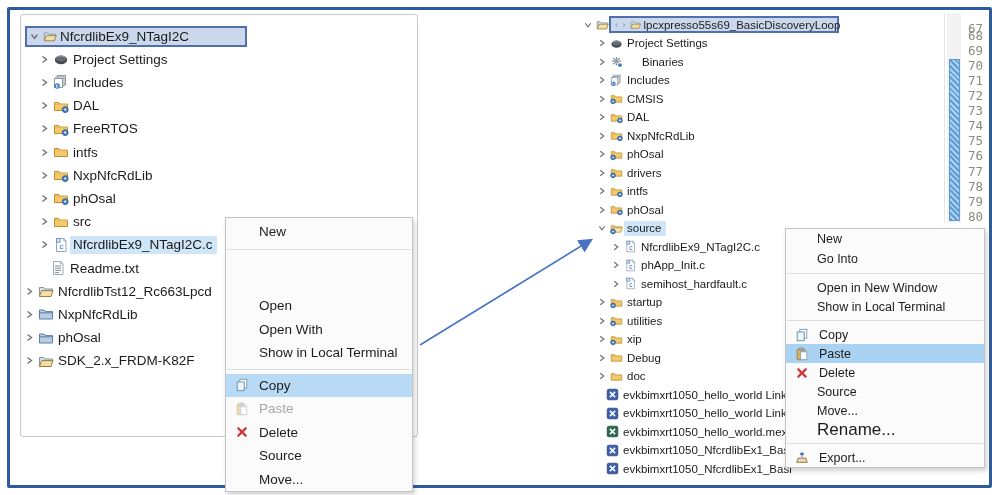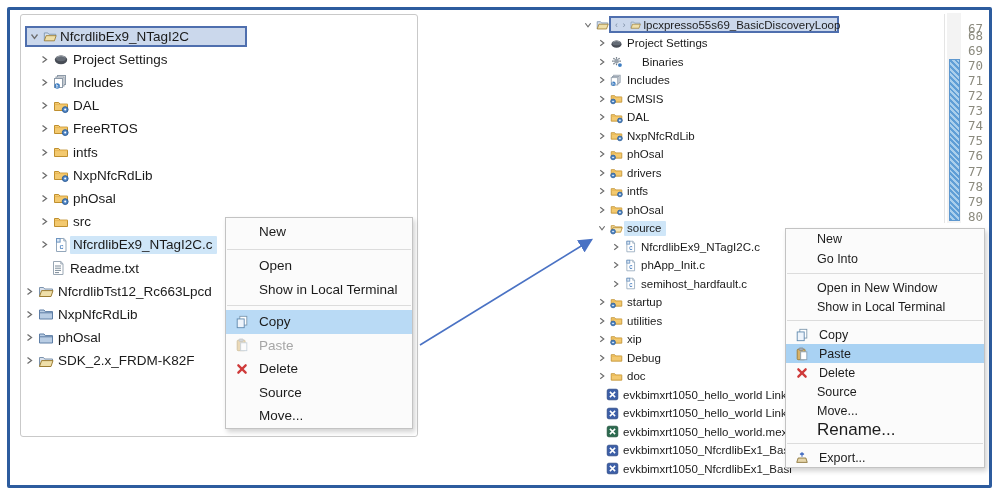--- a/index.html
+++ b/index.html
@@ -684,22 +684,25 @@
     <line x1="420" y1="345" x2="591" y2="240" stroke="#4a72c4" stroke-width="1.6" marker-end="url(#ah)"></line>
   </svg>
 
   <div class="cmenu" id="leftMenu" style="left:225px;top:217px;width:188px;">
       <div class="mitem" style="height: 27px; font-size: 13.5px; padding: 0px 8px 0px 33px;">
         <span>New</span>
       </div>
       <div class="msep" style="height: 9px; padding: 0px 1px;">
         <div class="line"></div>
       </div>
+      <div class="mitem" style="height: 23.5px; font-size: 13.5px; padding: 0px 8px 0px 33px; margin-top: 40px;">
+        <span>Open</span>
+      </div>
       <div class="mitem" style="height: 23.5px; font-size: 13.5px; padding: 0px 8px 0px 33px;">
-        <span>Open</span>
+        <span>Open With</span>
       </div>
       <div class="mitem" style="height: 23.5px; font-size: 13.5px; padding: 0px 8px 0px 33px;">
         <span>Show in Local Terminal</span>
       </div>
       <div class="msep" style="height: 9px; padding: 0px 1px;">
         <div class="line"></div>
       </div>
       <div class="mitem" style="height: 23.5px; font-size: 13.5px; padding: 0px 8px 0px 33px; background: rgb(185, 218, 245);">
         <span class="icon micon" style="margin-right: 9px; margin-left: -25px;">
           <svg width="14" height="14" viewBox="0 0 16 16">

